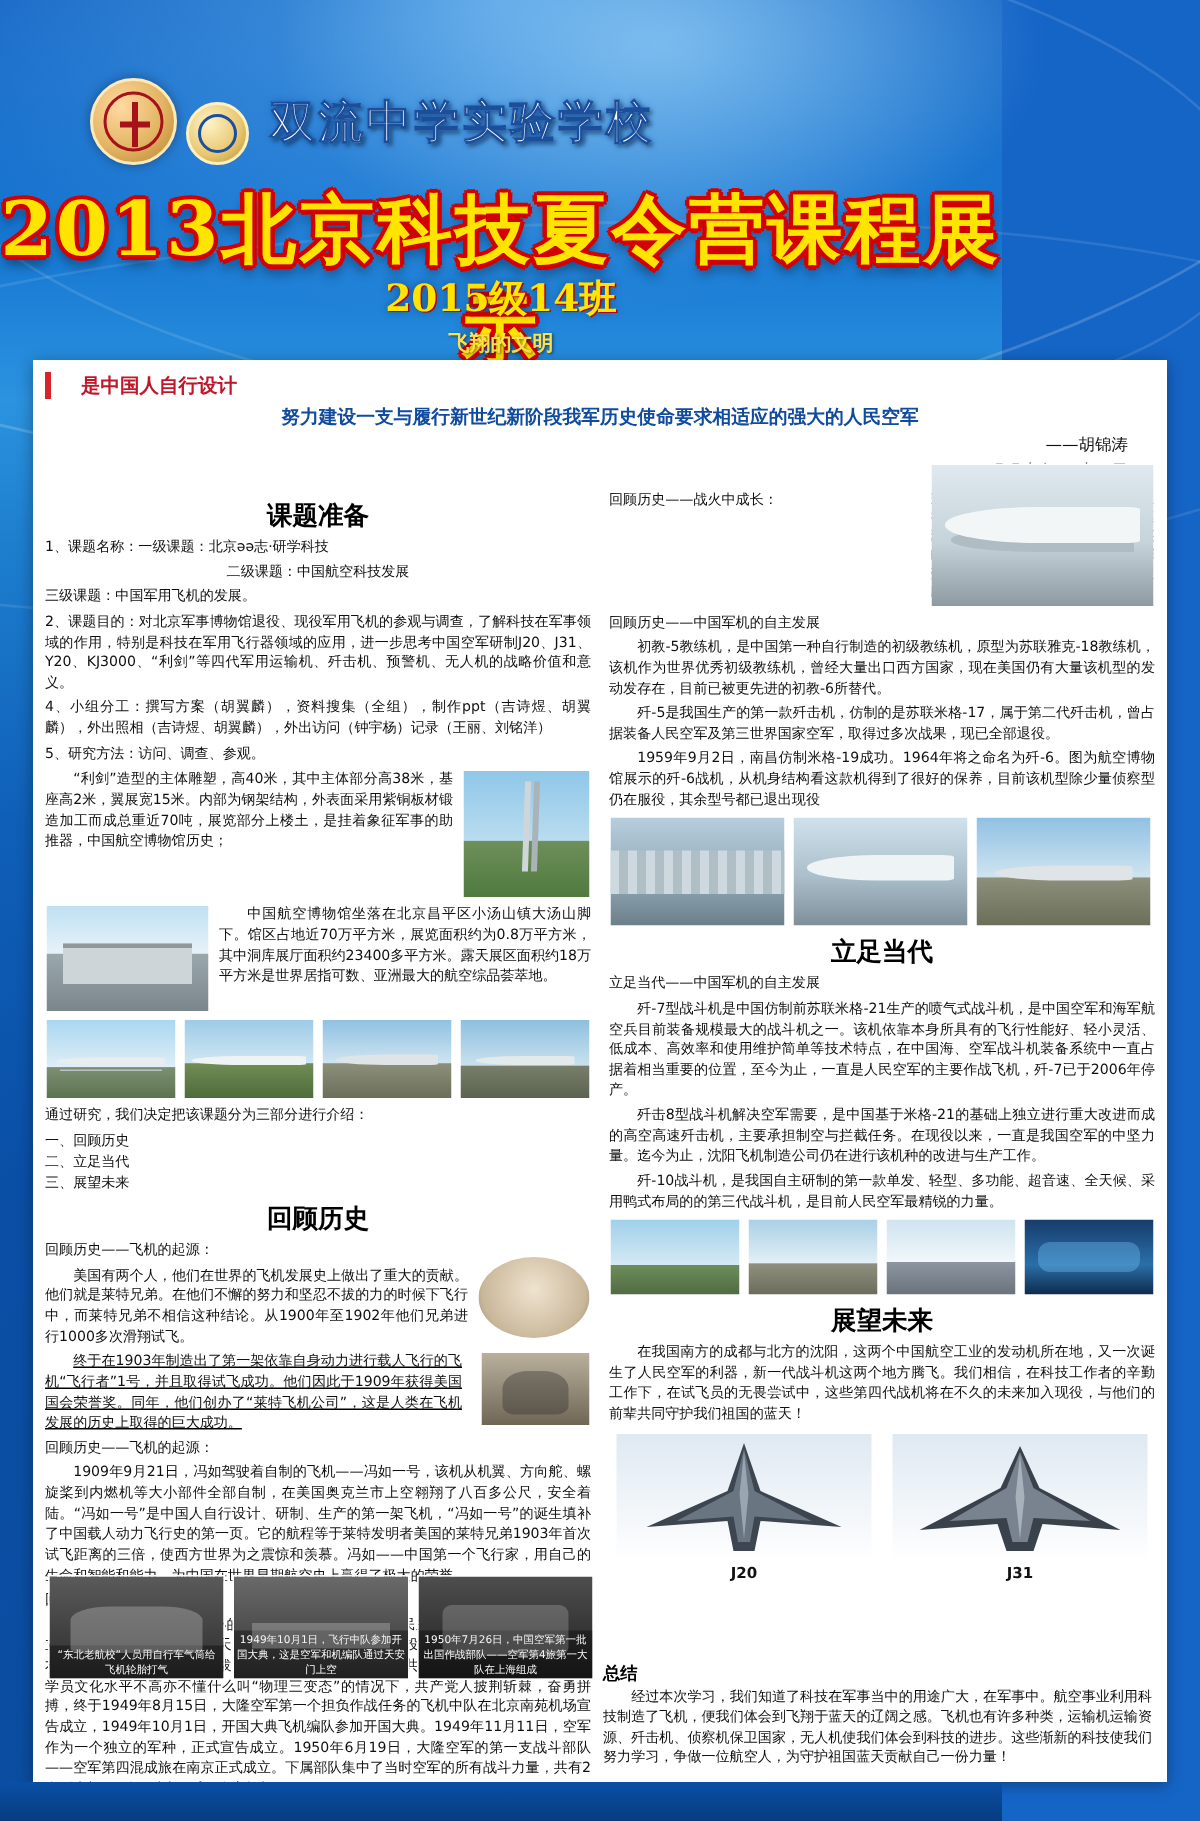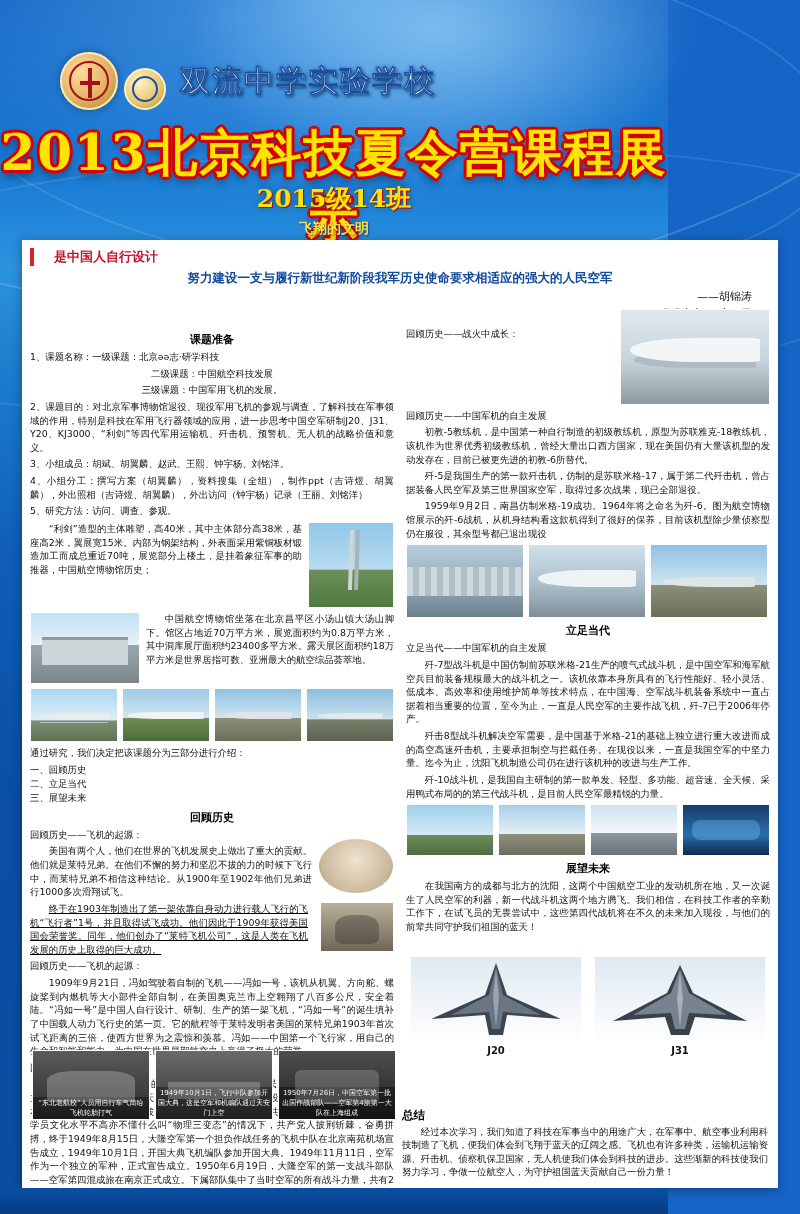--- a/index.html
+++ b/index.html
@@ -109,21 +109,21 @@
     text-align:center; margin:2px 0;
   }
   .byline {
     text-align:right; font-size:11px; color:#111; margin:2px 18px 0 0;
   }
   .cols {
     display:flex; gap:12px; margin-top:6px;
   }
   .col { width:366px; }
   .sec-title {
-    text-align:center; font-size:11px; font-weight:bold; color:#000; margin:5px 0 3px;
+    text-align:center; font-size:17px; font-weight:bold; color:#000; margin:5px 0 3px;
   }
   p.body {
     font-size:9.4px; line-height:1.45; color:#101010; text-align:justify;
     margin:0 0 3px 0; text-indent:2em;
   }
   p.noind { text-indent:0; }
   .center-list { text-align:left; font-size:9.4px; line-height:1.5; color:#101010; }
 
   
   .ph { background:#9fb6c8; position:relative; overflow:hidden; border:1px solid #ffffff; }
@@ -211,23 +211,22 @@
       <div class="blue-head">努力建设一支与履行新世纪新阶段我军历史使命要求相适应的强大的人民空军</div>
       <div class="byline">——胡锦涛</div>
       <div class="byline">二〇〇九年 二十二日</div>
 
       <div class="cols">
 
         <div class="col">
           <div class="sec-title">课题准备</div>
           <p class="body noind">1、课题名称：一级课题：北京әә志·研学科技</p>
           <p class="body noind" style="text-align:center">二级课题：中国航空科技发展</p>
-          <p class="body noind" style="text-align:center">三级课题：中国军用飞机的发展。</p>
+          <p class="body noind" style="text-align:left">三级课题：中国军用飞机的发展。</p>
           <p class="body noind">2、课题目的：对北京军事博物馆退役、现役军用飞机的参观与调查，了解科技在军事领域的作用，特别是科技在军用飞行器领域的应用，进一步思考中国空军研制J20、J31、Y20、KJ3000、“利剑”等四代军用运输机、歼击机、预警机、无人机的战略价值和意义。</p>
-          <p class="body noind">3、小组成员：胡斌、胡翼麟、赵武、王熙、钟宇杨、刘铭洋。</p>
           <p class="body noind">4、小组分工：撰写方案（胡翼麟），资料搜集（全组），制作ppt（吉诗煜、胡翼麟），外出照相（吉诗煜、胡翼麟），外出访问（钟宇杨）记录（王丽、刘铭洋）</p>
           <p class="body noind">5、研究方法：访问、调查、参观。</p>
 
           <div style="display:flex; gap:6px; margin:4px 0;">
             <div style="flex:1;">
               <p class="body">“利剑”造型的主体雕塑，高40米，其中主体部分高38米，基座高2米，翼展宽15米。内部为钢架结构，外表面采用紫铜板材锻造加工而成总重近70吨，展览部分上楼土，是挂着象征军事的助推器，中国航空博物馆历史；</p>
             </div>
             <div class="ph monument" style="width:86px;height:86px;"></div>
           </div>
 
@@ -304,21 +303,21 @@
           <div class="row-ph">
             <div class="ph modern1" style="width:88px;height:52px;"></div>
             <div class="ph modern2" style="width:88px;height:52px;"></div>
             <div class="ph modern3" style="width:88px;height:52px;"></div>
             <div class="ph modern4" style="width:88px;height:52px;"></div>
           </div>
 
           <div class="sec-title">展望未来</div>
           <p class="body">在我国南方的成都与北方的沈阳，这两个中国航空工业的发动机所在地，又一次诞生了人民空军的利器，新一代战斗机这两个地方腾飞。我们相信，在科技工作者的辛勤工作下，在试飞员的无畏尝试中，这些第四代战机将在不久的未来加入现役，与他们的前辈共同守护我们祖国的蓝天！</p>
 
-          <div style="display:flex; gap:14px; justify-content:center; margin-top:23px;">
+          <div style="display:flex; gap:14px; justify-content:center; margin-top:6px;">
             <div class="jet-card">
               <div class="jet-img">
                 <svg viewBox="0 0 170 86" width="170" height="86" aria-hidden="true">
                   <polygon points="85,6 96,38 150,62 96,58 92,78 78,78 74,58 20,62 74,38" fill="#3d4550"></polygon>
                   <polygon points="85,10 92,38 130,58 92,55 89,72 81,72 78,55 40,58 78,38" fill="#6a7582"></polygon>
                   <polygon points="85,12 88,40 85,70 82,40" fill="#9aa5b1"></polygon>
                 </svg>
               </div>
               <div class="jet-label">J20</div>
             </div>

